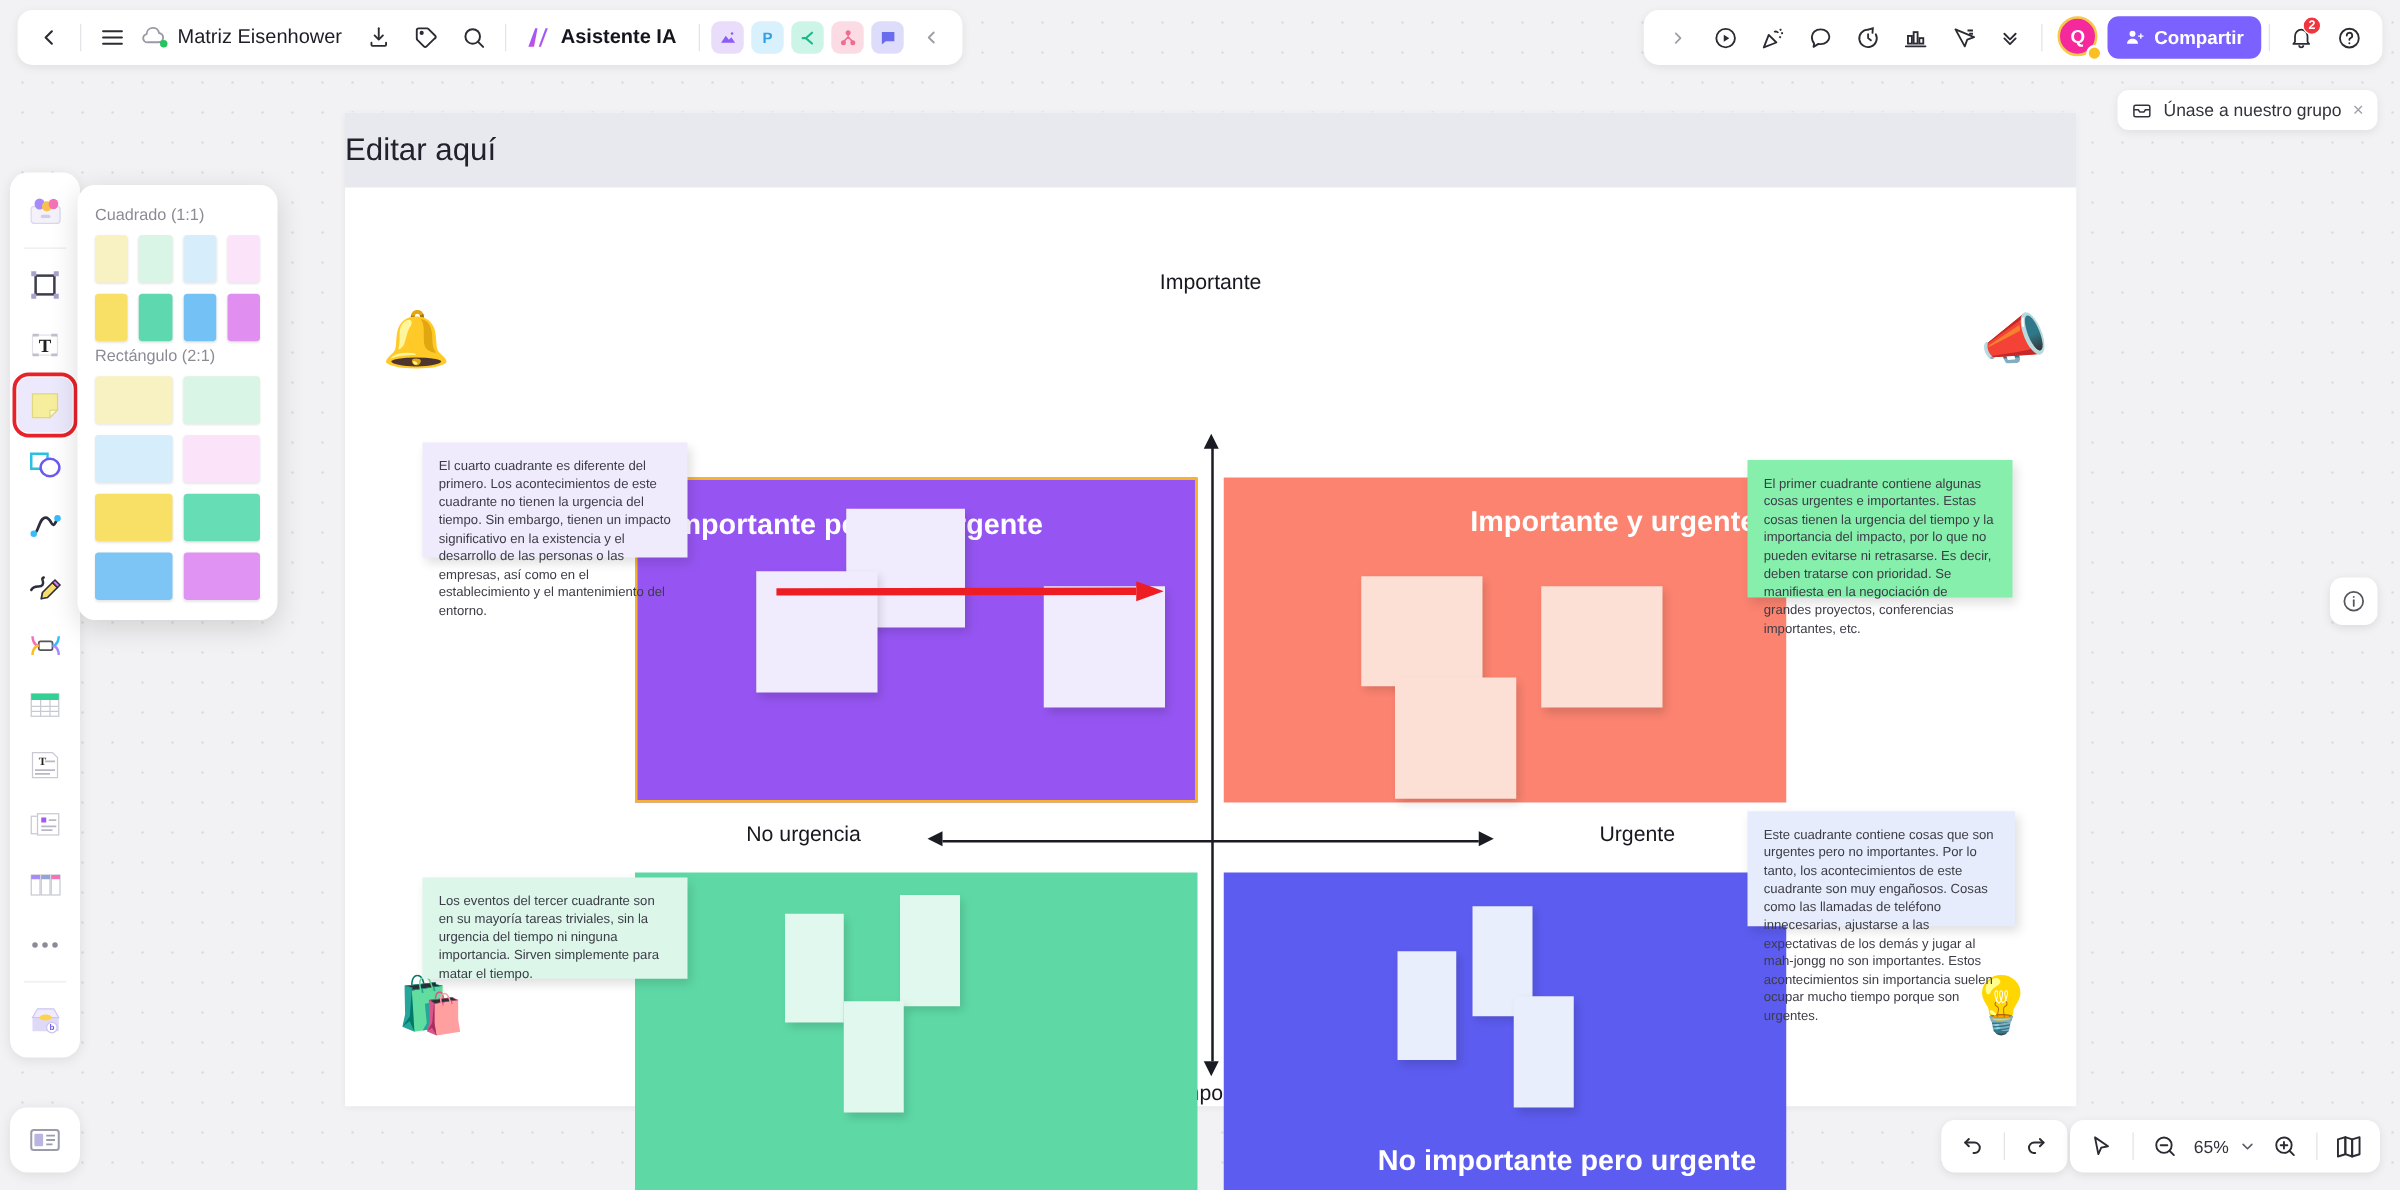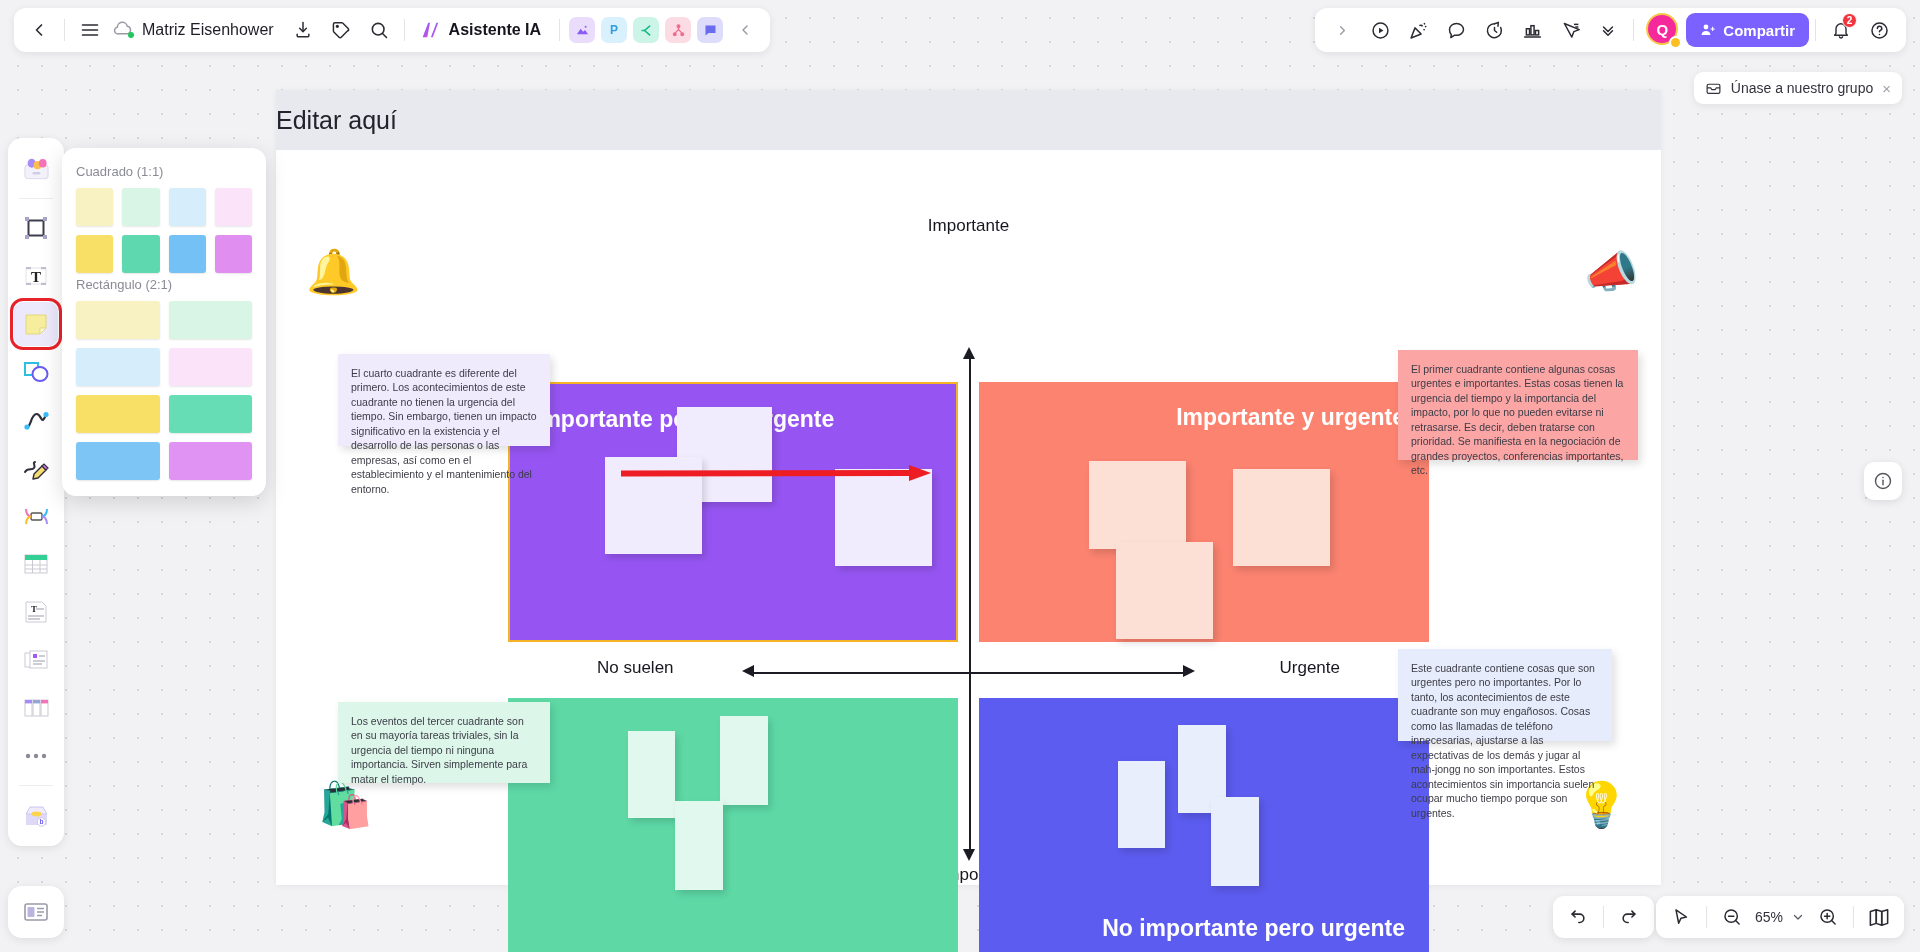--- a/index.html
+++ b/index.html
@@ -159,21 +159,21 @@
   .rail-bottom {
     position: absolute; left: 8px; bottom: 14px;
     width: 56px; height: 52px; border-radius: 14px; background: #fff;
     box-shadow: 0 2px 10px rgba(0,0,0,.09);
     display: flex; align-items: center; justify-content: center; cursor: pointer;
   }
 
   
   .picker {
     position: absolute; left: 62px; top: 148px;
-    width: 204px; border-radius: 14px; background: #fff;
+    width: 160px; border-radius: 14px; background: #fff;
     box-shadow: 0 6px 22px rgba(0,0,0,.14);
     padding: 14px 14px 16px;
   }
   .picker-label { font-size: 13px; color: #8b8b96; margin: 2px 0 9px; }
   .sw-grid-1 { display: grid; grid-template-columns: repeat(4, 1fr); gap: 9px; margin-bottom: 4px; }
   .sw-grid-2 { display: grid; grid-template-columns: repeat(2, 1fr); gap: 9px; }
   .sw1 { height: 38px; border-radius: 3px; cursor: pointer; box-shadow: 0 1px 2px rgba(0,0,0,.1); }
   .sw2 { height: 38px; border-radius: 3px; cursor: pointer; box-shadow: 0 1px 2px rgba(0,0,0,.1); }
 
   
@@ -413,21 +413,21 @@
 
       <div class="axis-v"></div>
       <div class="axis-h"></div>
       <div class="arrow arr-up"></div>
       <div class="arrow arr-down"></div>
       <div class="arrow arr-left"></div>
       <div class="arrow arr-right"></div>
 
       <div class="axis-label lbl-top">Importante</div>
       <div class="axis-label lbl-bottom">No importante</div>
-      <div class="axis-label lbl-left">No suelen</div>
+      <div class="axis-label lbl-left">No urgencia</div>
       <div class="axis-label lbl-right">Urgente</div>
 
       <div class="emoji" style="left:30px;  top:100px;">🔔</div>
       <div class="emoji" style="right:22px; top:100px;">📣</div>
       <div class="emoji" style="left:42px;  bottom:58px;">🛍️</div>
       <div class="emoji" style="right:32px; bottom:58px;">💡</div>
 
       <div class="quad" style="left:232px; top:232px; width:450px; height:260px; background:#9655f2; border:2.5px solid #f5b427;">
         <div class="quad-title qt-tl">Importante pero no urgente</div>
         <div class="sticky" style="left:167px; top:23px;  width:95px;  height:95px; background:#f0ecfd;"></div>
@@ -452,21 +452,21 @@
         <div class="quad-title qt-br">No importante pero urgente</div>
         <div class="sticky" style="left:199px; top:27px;  width:48px;  height:88px; background:#e8eefc;"></div>
         <div class="sticky" style="left:139px; top:63px;  width:47px;  height:87px; background:#e8eefc;"></div>
         <div class="sticky" style="left:232px; top:99px;  width:48px;  height:89px; background:#e8eefc;"></div>
       </div>
 
       <div class="note" style="left:62px; top:204px; width:212px; height:92px; background:#efeafc;">
         <span>El cuarto cuadrante es diferente del primero. Los acontecimientos de este cuadrante no tienen la urgencia del tiempo. Sin embargo, tienen un impacto significativo en la existencia y el desarrollo de las personas o las empresas, así como en el establecimiento y el mantenimiento del entorno.</span>
       </div>
 
-      <div class="note" style="left:1122px; top:200px; width:240px; height:110px; background:#fca5a5;">
+      <div class="note" style="left:1122px; top:218px; width:212px; height:110px; background:#86efac;">
         <span>El primer cuadrante contiene algunas cosas urgentes e importantes. Estas cosas tienen la urgencia del tiempo y la importancia del impacto, por lo que no pueden evitarse ni retrasarse. Es decir, deben tratarse con prioridad. Se manifiesta en la negociación de grandes proyectos, conferencias importantes, etc.</span>
       </div>
 
       <div class="note" style="left:62px; top:552px; width:212px; height:81px; background:#dcf6ea;">
         <span>Los eventos del tercer cuadrante son en su mayoría tareas triviales, sin la urgencia del tiempo ni ninguna importancia. Sirven simplemente para matar el tiempo.</span>
       </div>
 
       <div class="note" style="left:1122px; top:499px; width:214px; height:92px; background:#e6ecfb;">
         <span>Este cuadrante contiene cosas que son urgentes pero no importantes. Por lo tanto, los acontecimientos de este cuadrante son muy engañosos. Cosas como las llamadas de teléfono innecesarias, ajustarse a las expectativas de los demás y jugar al mah-jongg no son importantes. Estos acontecimientos sin importancia suelen ocupar mucho tiempo porque son urgentes.</span>
       </div>

